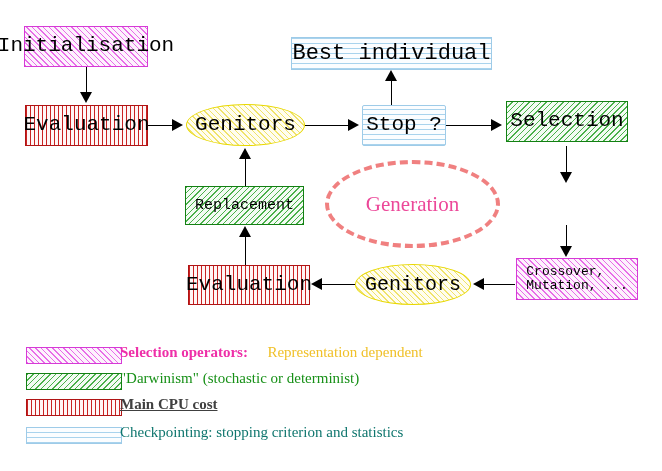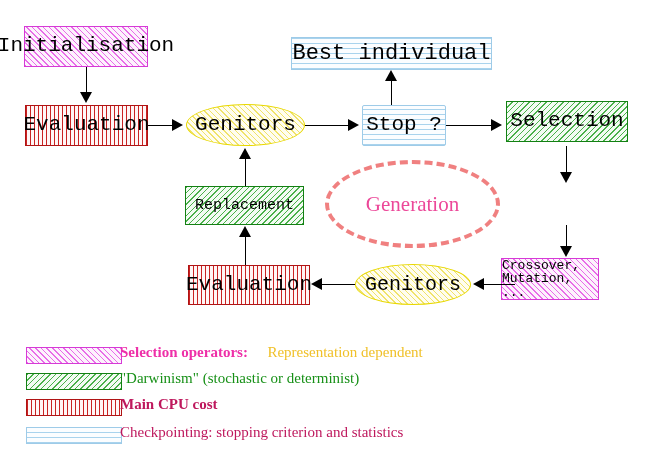--- a/index.html
+++ b/index.html
@@ -140,22 +140,22 @@
     position: absolute;
     left: 120px;
     top: 0px;
     font-family: "Liberation Serif", serif;
     font-size: 15px;
     white-space: nowrap;
   }
   .lt-a { color: #ee2fa8; font-weight: bold; }
   .lt-a2 { color: #f0c028; font-weight: normal; }
   .lt-b { color: #179017; }
-  .lt-c { color: #be185d; font-weight: bold; }
-  .lt-d { color: #be185d; }
+  .lt-c { color: #404040; font-weight: bold; text-decoration: underline; }
+  .lt-d { color: #0f766e; }
 </style>
 </head>
 <body>
 
 <div id="canvas">
 
   <div class="node fill-magenta" style="left:24px; top:26px; width:124px; height:41px; font-size:21px;">
     <span>Initialisation</span>
   </div>
 
@@ -189,21 +189,21 @@
 
 
   <div class="node fill-red" style="left:188px; top:265px; width:122px; height:40px; font-size:21px;">
     <span>Evaluation</span>
   </div>
 
   <div class="node fill-yellow ellipse" style="left:355px; top:264px; width:116px; height:41px; font-size:20px;">
     <span>Genitors</span>
   </div>
 
-  <div class="node fill-magenta" style="left:501px; top:258px; width:98px; height:42px; font-size:13px;">
+  <div class="node fill-magenta" style="left:516px; top:258px; width:122px; height:42px; font-size:13px;">
     <span>Crossover,
 Mutation, ...</span>
   </div>
 
   <div class="edge edge-v" style="left:86px; top:67px; height:27px;"></div>
   <div class="arrowhead ah-down" style="left:80px; top:92px;"></div>
 
   <div class="edge edge-h" style="left:148px; top:125px; width:26px;"></div>
   <div class="arrowhead ah-right" style="left:172px; top:119px;"></div>
 

